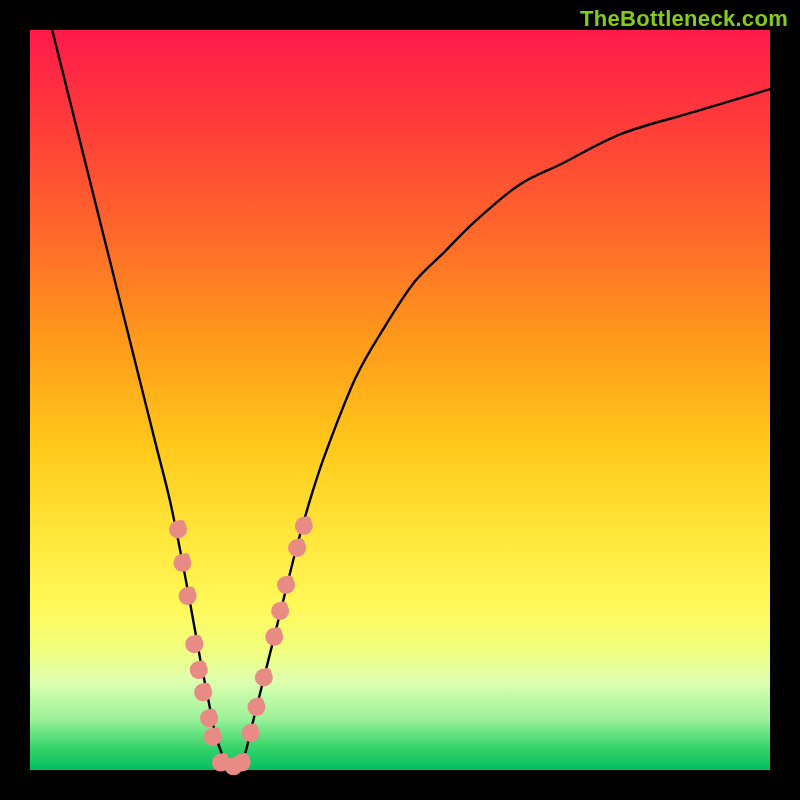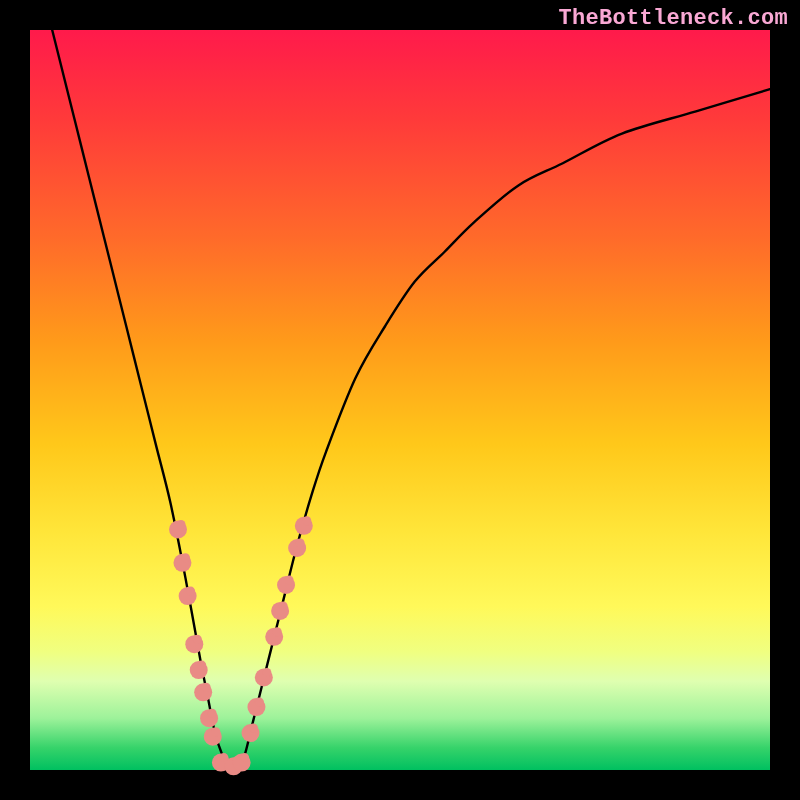--- a/index.html
+++ b/index.html
@@ -37,24 +37,23 @@
       #36d36a 97%,
       #00c060 100%
     );
   }
   .watermark {
     position: absolute;
     top: 6px;
     right: 12px;
     font-size: 22px;
     font-weight: 600;
-    color: #f9a8d4;
+    color: #84cc16;
     letter-spacing: 0.3px;
     user-select: none;
-    font-family: Liberation Mono, monospace;
   }
   svg.overlay {
     position: absolute;
     left: 0;
     top: 0;
     width: 740px;
     height: 740px;
     overflow: visible;
   }
 </style>

